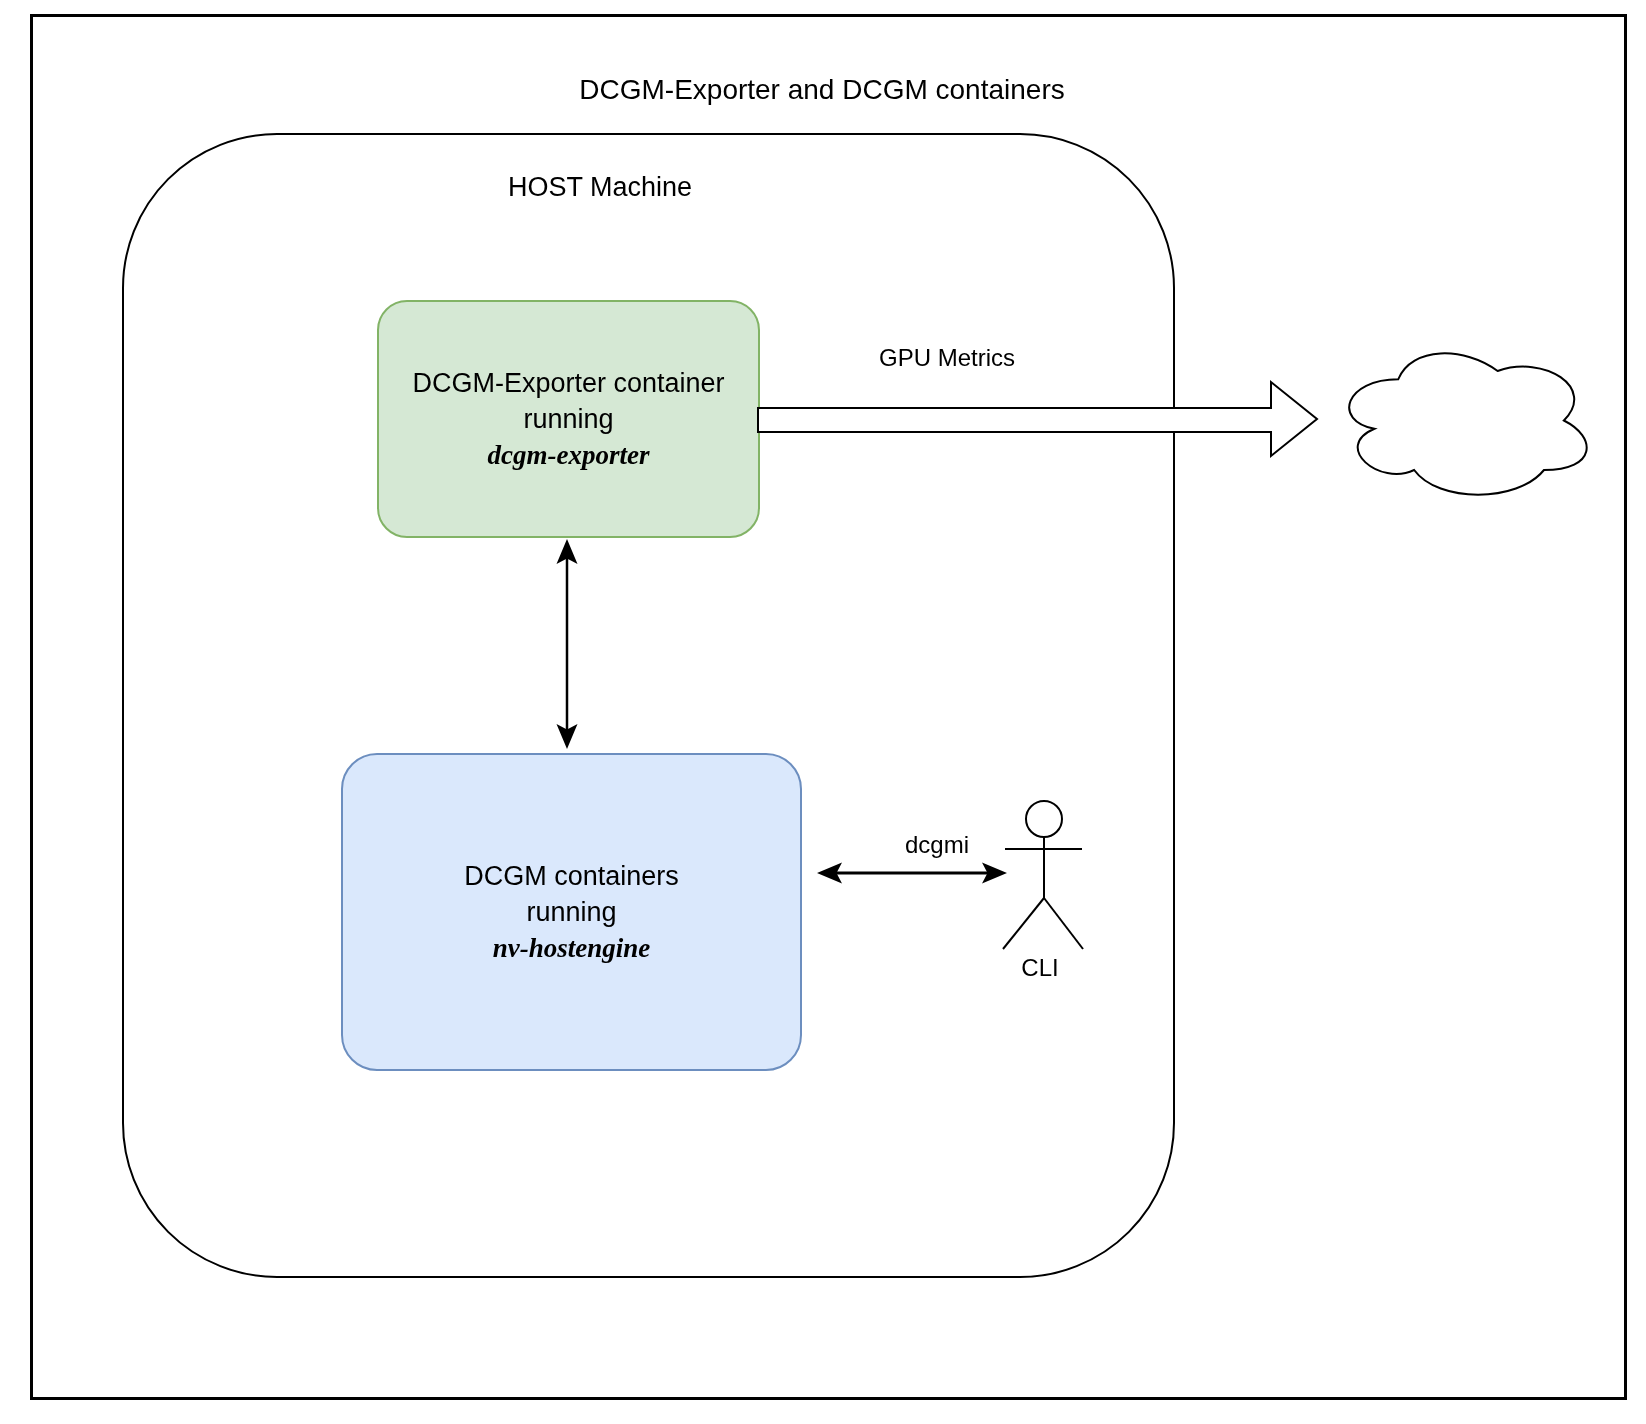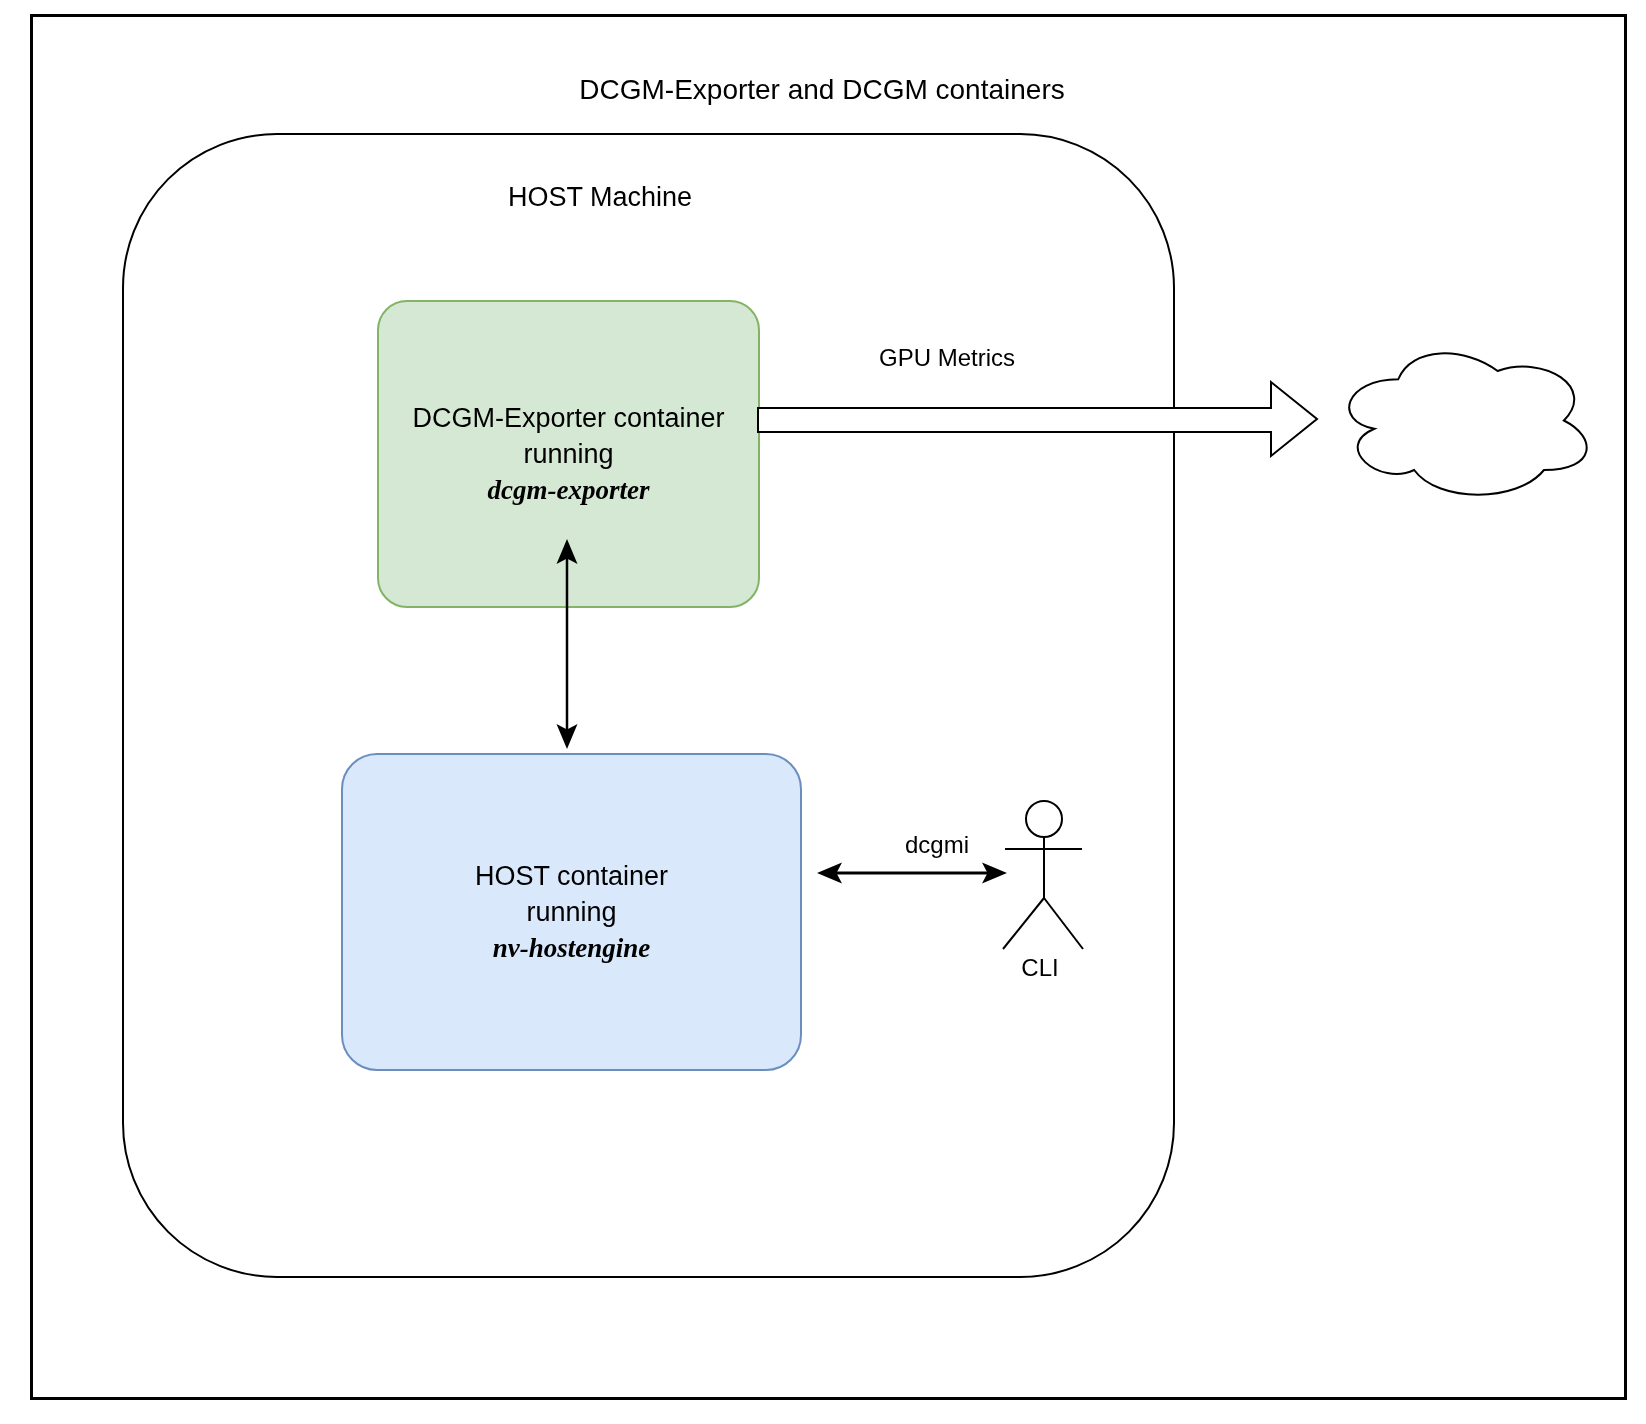--- a/index.html
+++ b/index.html
@@ -29,34 +29,34 @@
   .host-box {
     position: absolute; left: 122px; top: 133px;
     width: 1053px; height: 1145px;
     border: 2px solid var(--line-color, #000);
     border-radius: 155px;
     background: transparent;
   }
   .host-label {
     position: absolute; left: 600px; top: 172px;
     transform: translateX(-50%);
-    font-size: 27px; white-space: nowrap; margin-top: 10px;
+    font-size: 27px; white-space: nowrap;
   }
 
   .node {
     position: absolute;
     display: flex; flex-direction: column;
     align-items: center; justify-content: center;
     text-align: center;
     font-size: 27px; line-height: 36px;
   }
   .node .em { font-weight: bold; font-style: italic; font-family: Liberation Serif, serif; }
 
   .exporter-box {
-    left: 377px; top: 300px; width: 383px; height: 308px;
+    left: 377px; top: 300px; width: 383px; height: 238px;
     background: var(--exporter-fill, #d5e8d4);
     border: 2px solid var(--exporter-stroke, #82b366);
     border-radius: 30px;
   }
   .dcgm-box {
     left: 341px; top: 753px; width: 461px; height: 318px;
     background: var(--dcgm-fill, #dae8fc);
     border: 2px solid var(--dcgm-stroke, #6c8ebf);
     border-radius: 36px;
   }
@@ -90,21 +90,21 @@
   <div class="host-box"></div>
   <div class="host-label">HOST Machine</div>
 
   <div class="node exporter-box">
     <div>DCGM-Exporter container</div>
     <div>running</div>
     <div class="em">dcgm-exporter</div>
   </div>
 
   <div class="node dcgm-box">
-    <div>HOST container</div>
+    <div>DCGM containers</div>
     <div>running</div>
     <div class="em">nv-hostengine</div>
   </div>
 
   <div class="float-label gpu-metrics-label">GPU Metrics</div>
   <div class="float-label dcgmi-label">dcgmi</div>
   <div class="float-label cli-label">CLI</div>
 
   <svg class="shapes" viewBox="0 0 1646 1424">
 

